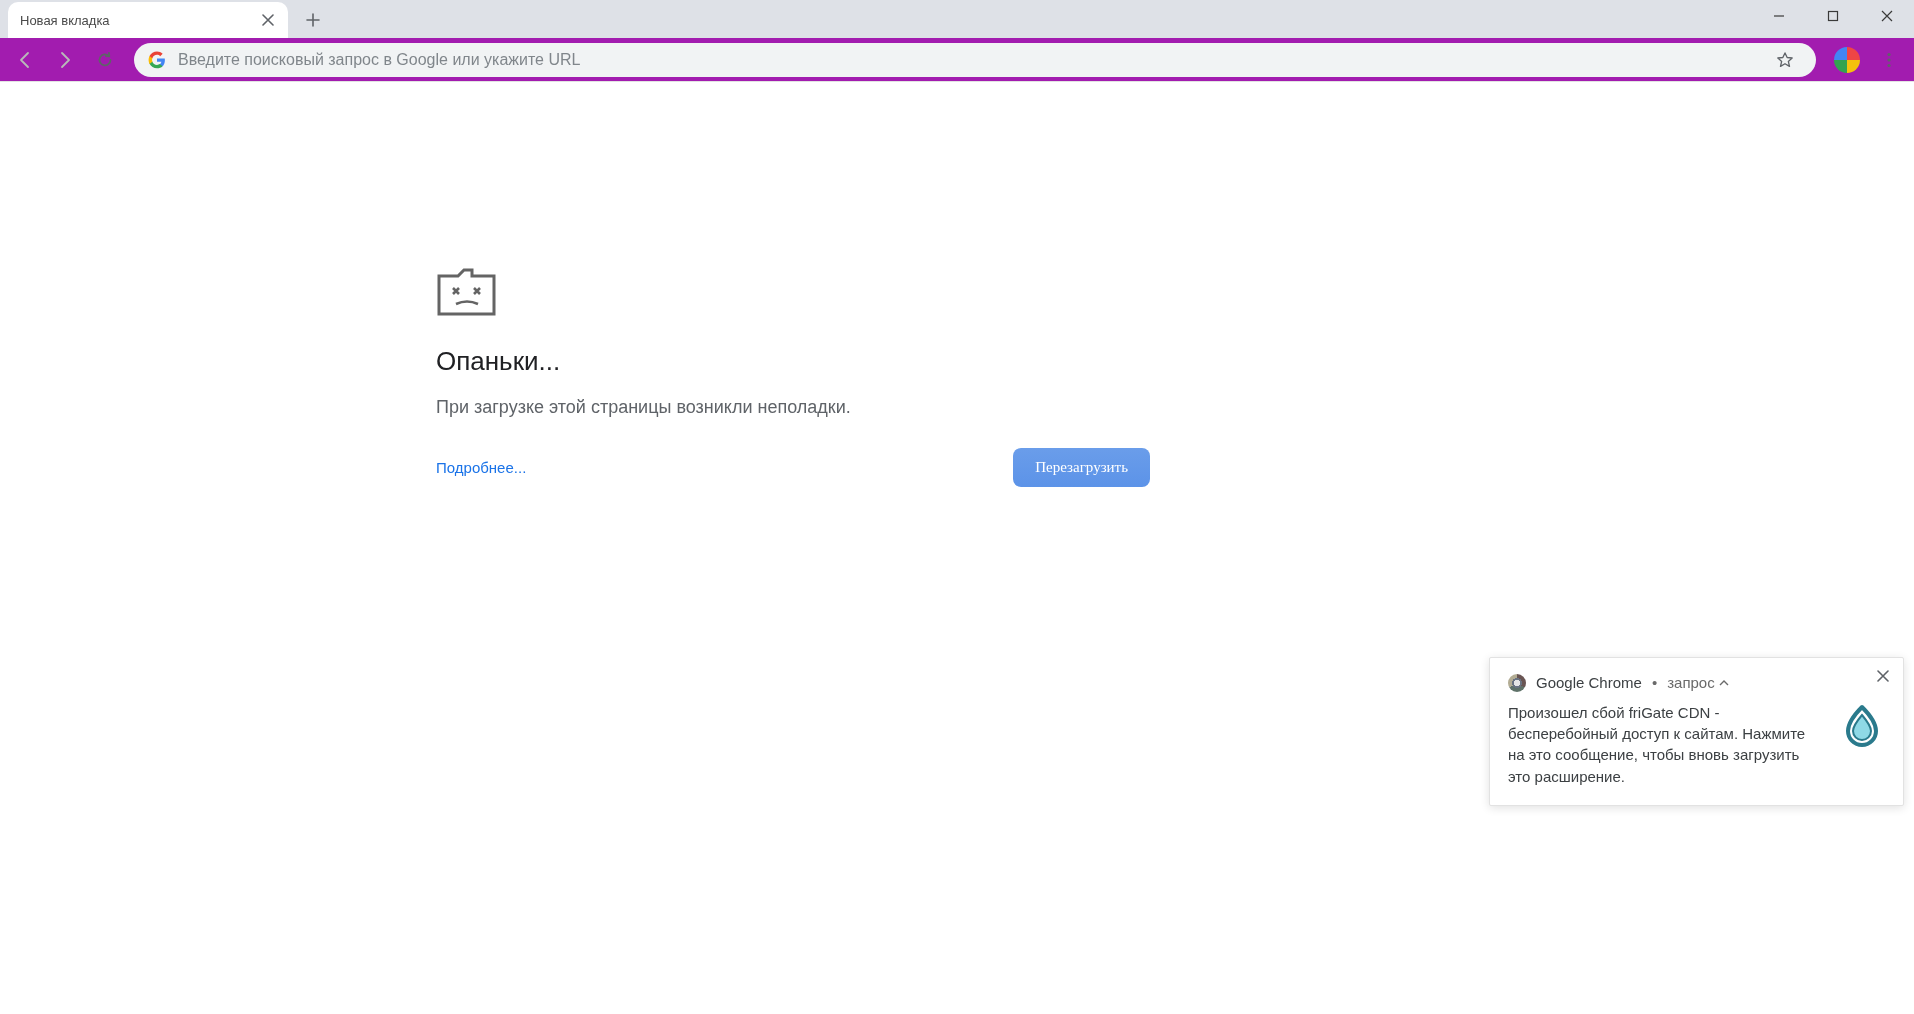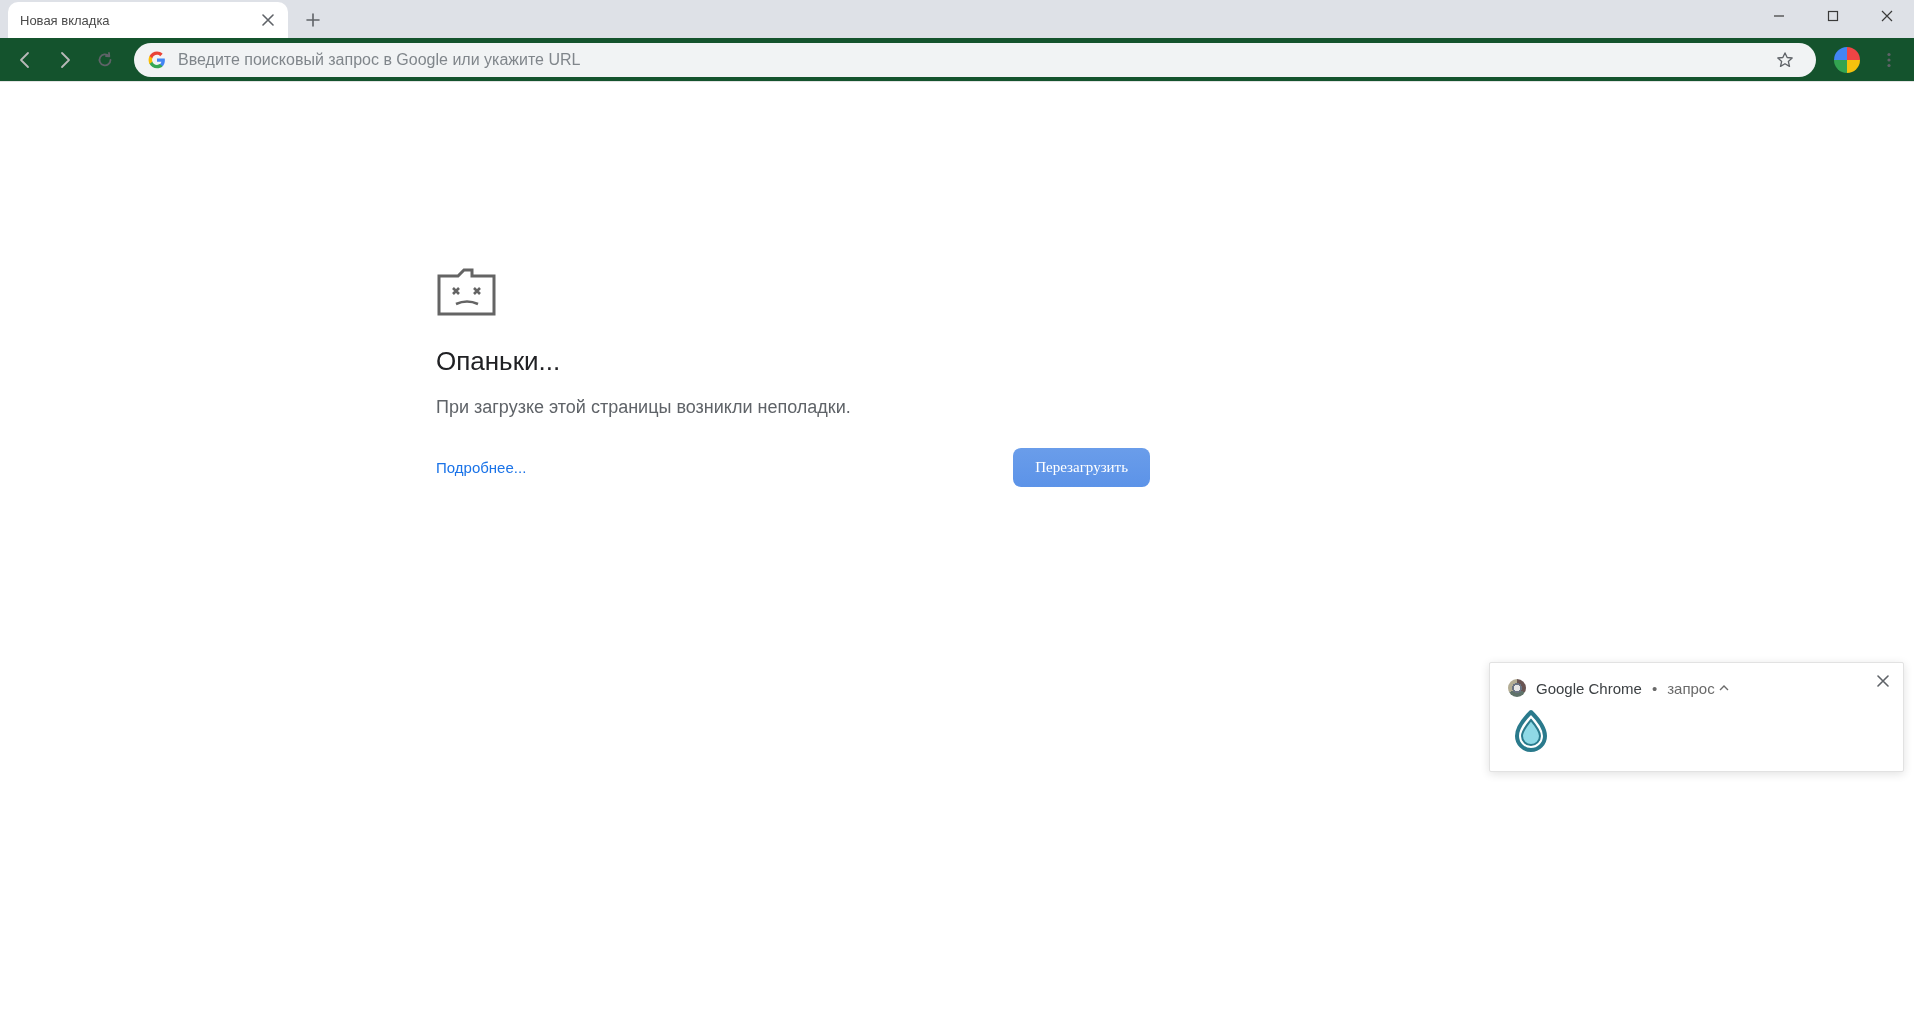--- a/index.html
+++ b/index.html
@@ -39,21 +39,21 @@
   .window-controls {
     position: absolute; right: 0; top: 0; height: 38px; display:flex;
   }
   .window-controls .wc {
     width: 54px; height: 32px; display:flex; align-items:center; justify-content:center; color:#3a3a3a;
   }
 
   
   .toolbar {
     height: 44px;
-    background: #14532d;
+    background: #a21caf;
     border-bottom: 1px solid #e3e3e3;
     display: flex;
     align-items: center;
     padding: 0 8px;
     gap: 6px;
   }
   .navbtn {
     width: 34px; height: 34px; display:flex; align-items:center; justify-content:center;
     color: #5f6368; border-radius: 50%;
   }
@@ -116,21 +116,21 @@
     background:#6d9eeb;
     background: linear-gradient(#6a9dea,#5c93e8);
     color:#fff; border:none; border-radius:8px;
     padding: 11px 22px; font-size:15px; cursor:pointer;font-family:Liberation Serif, serif;
   }
 
   
   .toast {
     position: absolute;
     right: 10px;
-    bottom: 242px;
+    bottom: 208px;
     width: 415px;
     background:#fff;
     border:1px solid #e2e2e2;
     box-shadow: 0 2px 10px rgba(0,0,0,0.12);
     border-radius:2px;
     padding: 16px 18px 18px 18px;
   }
   .toast-header {
     display:flex; align-items:center; gap:10px; font-size:15px; color:#3c4043; margin-bottom:10px;
   }
@@ -278,20 +278,21 @@
       <span class="toast-app">Google Chrome</span>
       <span class="toast-dot">•</span>
       <span class="toast-time">
         <span>запрос</span>
         <svg width="10" height="10" viewBox="0 0 10 10">
             <path d="M1 7 L5 3 L9 7" fill="none" stroke="#6a6a6a" stroke-width="1.4"></path>
           </svg>
       </span>
     </div>
     <div class="toast-body">
+      <div class="toast-text">Произошел сбой friGate CDN - бесперебойный доступ к сайтам. Нажмите на это сообщение, чтобы вновь загрузить это расширение.</div>
       <div class="toast-icon">
         <svg width="44" height="44" viewBox="0 0 44 44">
           <path d="M22 4 C30 12 36 20 36 28 A14 14 0 0 1 8 28 C8 20 14 12 22 4 Z" fill="none" stroke="#2a7a8c" stroke-width="4" stroke-linejoin="round"></path>
           <path d="M22 12 C27 18 31 23 31 28 A9 9 0 0 1 13 28 C13 23 17 18 22 12 Z" fill="#8fd9e6" stroke="#2a7a8c" stroke-width="2"></path>
         </svg>
       </div>
     </div>
   </div>
 </div>
 

